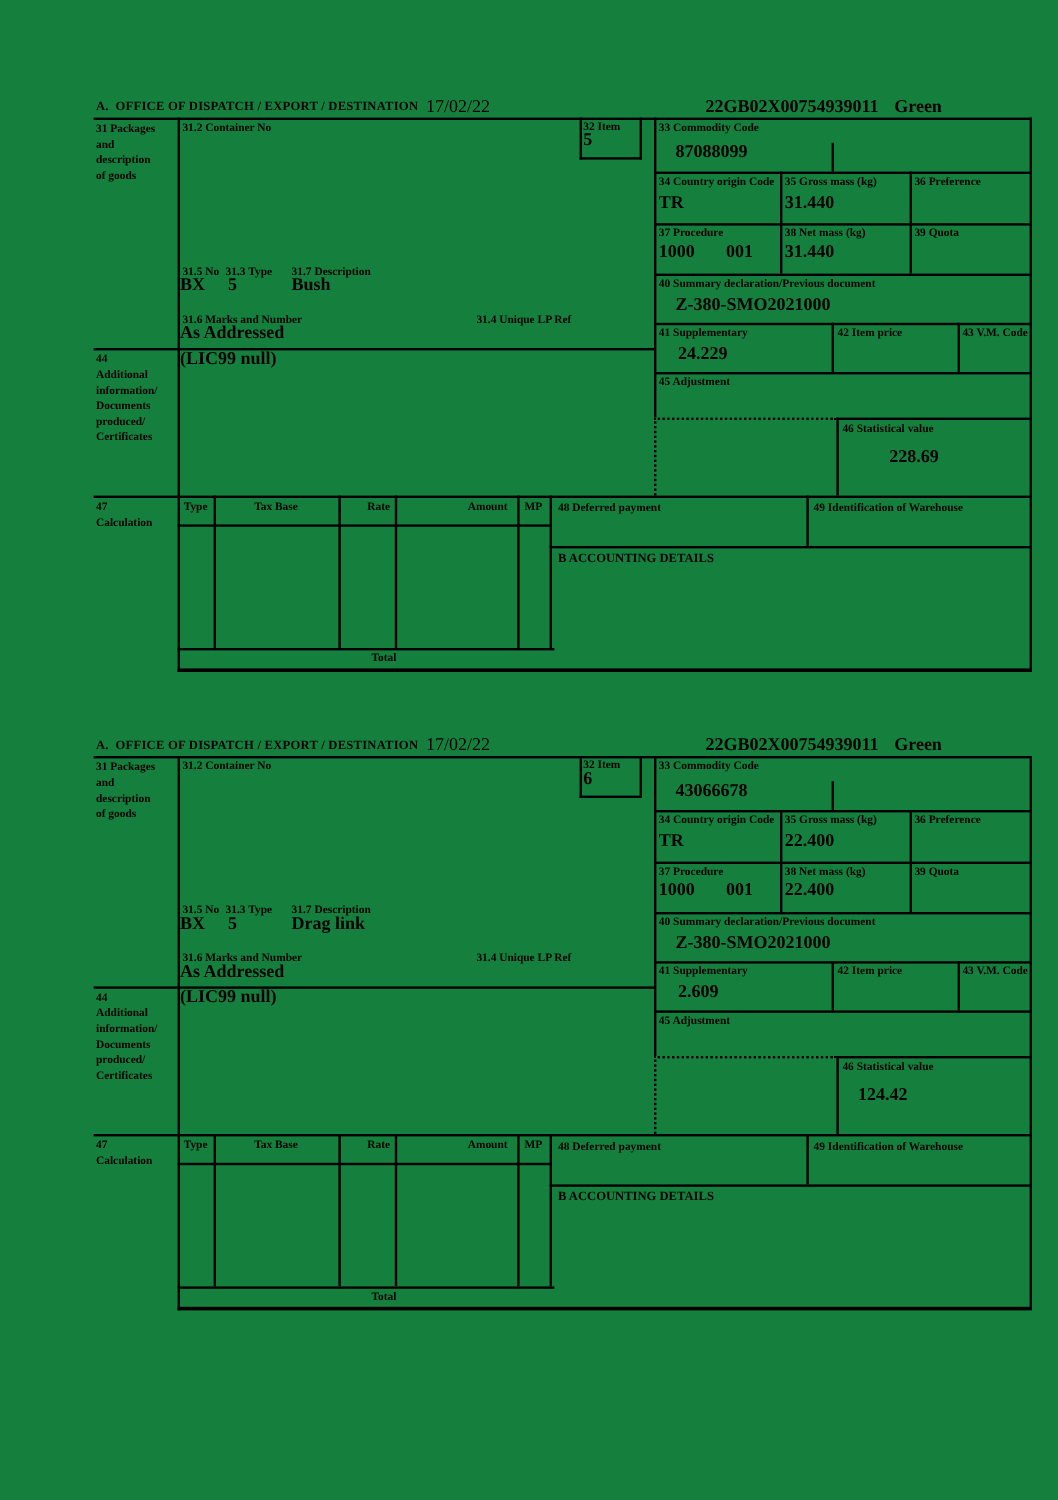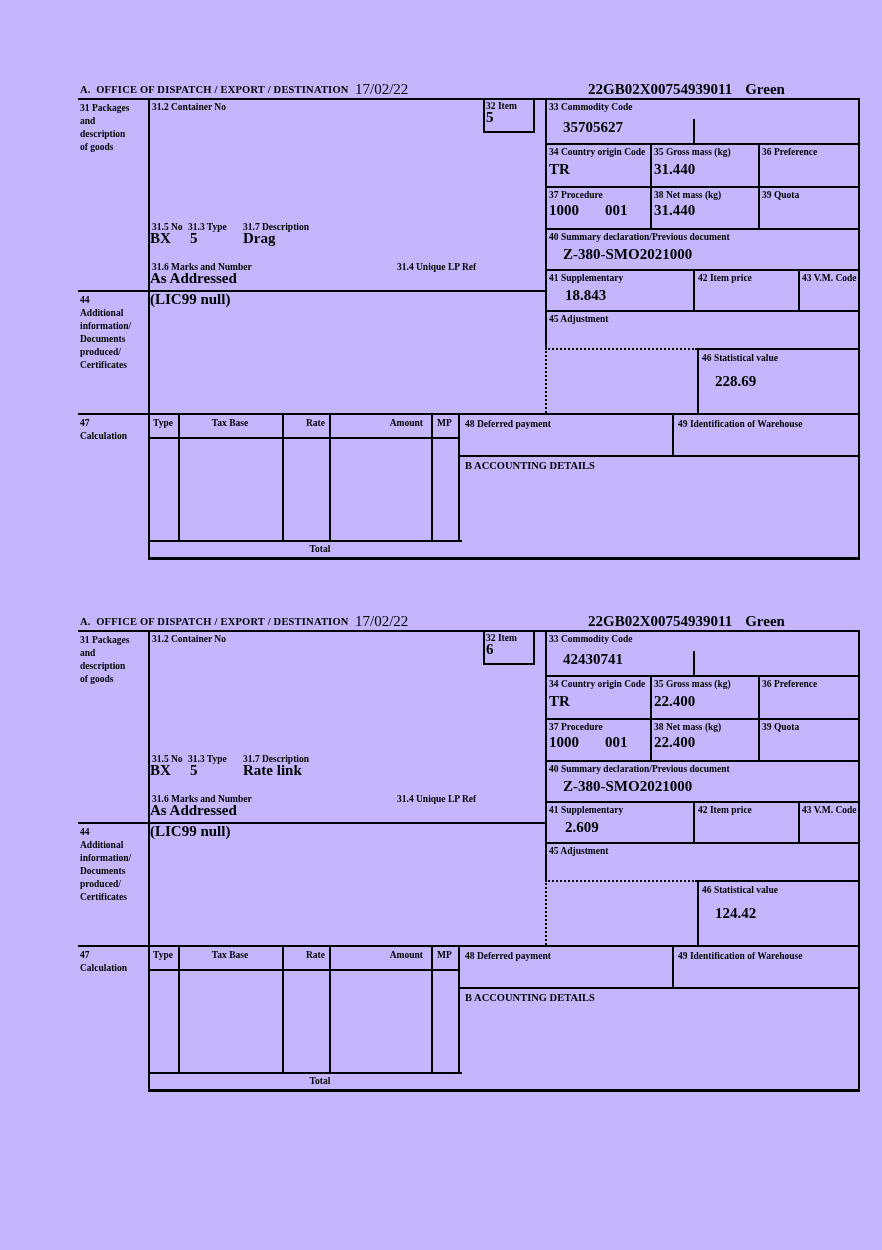--- a/index.html
+++ b/index.html
@@ -1,17 +1,17 @@
 <!DOCTYPE html>
 <html><head>
 <meta charset="utf-8">
 <style>
   html,body { margin:0; padding:0; background:#fff; }
   #page {
-    position:relative; width:882px; height:1250px; background:#c4b5fd;
+    position:relative; width:882px; height:1250px; background:#15803d;
     font-family:"Liberation Serif", serif; color:#000; overflow:hidden;
   }
   .form { position:absolute; left:78px; width:784px; height:496px; }
   .hl { position:absolute; height:2px; background:#000; }
   .hl.thick { height:3px; }
   .hl.dot { height:0; background:none; border-top:2px dotted #000; }
   .vl { position:absolute; width:2px; background:#000; }
   .vl.dot { width:0; background:none; border-left:2px dotted #000; }
   .lbl { position:absolute; font-size:9.5px; font-weight:bold; line-height:13px; white-space:pre-line; }
   .val { position:absolute; font-size:15px; font-weight:bold; white-space:pre; line-height:17px; }
@@ -83,48 +83,48 @@
 Calculation</div>
 
     <div class="lbl" style="left:74px;top:19px">31.2 Container No</div>
     <div class="lbl" style="left:408px;top:18px">32 Item</div>
     <div class="val" style="left:408px;top:27px">5</div>
     <div class="lbl" style="left:74px;top:139px">31.5 No</div>
     <div class="lbl" style="left:110px;top:139px">31.3 Type</div>
     <div class="lbl" style="left:165px;top:139px">31.7 Description</div>
     <div class="val" style="left:72px;top:148px">BX</div>
     <div class="val" style="left:112px;top:148px">5</div>
-    <div class="val" style="left:165px;top:148px">Drag</div>
+    <div class="val" style="left:165px;top:148px">Bush</div>
     <div class="lbl" style="left:74px;top:179px">31.6 Marks and Number</div>
     <div class="lbl" style="left:319px;top:179px">31.4 Unique LP Ref</div>
     <div class="val" style="left:72px;top:188px">As Addressed</div>
     <div class="val" style="left:72px;top:209px">(LIC99 null)</div>
 
     <div class="lbl" style="left:471px;top:19px">33 Commodity Code</div>
-    <div class="val" style="left:485px;top:37px">35705627</div>
+    <div class="val" style="left:485px;top:37px">87088099</div>
     <div class="lbl" style="left:471px;top:64px">34 Country origin Code</div>
     <div class="val" style="left:471px;top:79px">TR</div>
     <div class="lbl" style="left:576px;top:64px">35 Gross mass (kg)</div>
     <div class="val" style="left:576px;top:79px">31.440</div>
     <div class="lbl" style="left:684px;top:64px">36 Preference</div>
     <div class="lbl" style="left:471px;top:107px">37 Procedure</div>
     <div class="val" style="left:471px;top:120px">1000</div>
     <div class="val" style="left:527px;top:120px">001</div>
     <div class="lbl" style="left:576px;top:107px">38 Net mass (kg)</div>
     <div class="val" style="left:576px;top:120px">31.440</div>
     <div class="lbl" style="left:684px;top:107px">39 Quota</div>
     <div class="lbl" style="left:471px;top:149px">40 Summary declaration/Previous document</div>
     <div class="val" style="left:485px;top:164px">Z-380-SMO2021000</div>
     <div class="lbl" style="left:471px;top:190px">41 Supplementary</div>
-    <div class="val" style="left:487px;top:205px">18.843</div>
+    <div class="val" style="left:487px;top:205px">24.229</div>
     <div class="lbl" style="left:620px;top:190px">42 Item price</div>
     <div class="lbl" style="left:724px;top:190px">43 V.M. Code</div>
     <div class="lbl" style="left:471px;top:231px">45 Adjustment</div>
     <div class="lbl" style="left:624px;top:270px">46 Statistical value</div>
-    <div class="val" style="left:637px;top:291px">228.69</div>
+    <div class="val" style="left:663px;top:291px">228.69</div>
 
     <div class="th center" style="left:70px;top:336px;width:30px">Type</div>
     <div class="th center" style="left:100px;top:336px;width:104px">Tax Base</div>
     <div class="th right" style="left:204px;top:336px;width:43px">Rate</div>
     <div class="th right" style="left:251px;top:336px;width:94px">Amount</div>
     <div class="th center" style="left:353px;top:336px;width:27px">MP</div>
     <div class="th center" style="left:70px;top:462px;width:344px">Total</div>
 
     <div class="lbl" style="left:387px;top:336px">48 Deferred payment</div>
     <div class="lbl" style="left:600px;top:336px">49 Identification of Warehouse</div>
@@ -185,28 +185,28 @@
 Calculation</div>
 
     <div class="lbl" style="left:74px;top:19px">31.2 Container No</div>
     <div class="lbl" style="left:408px;top:18px">32 Item</div>
     <div class="val" style="left:408px;top:27px">6</div>
     <div class="lbl" style="left:74px;top:139px">31.5 No</div>
     <div class="lbl" style="left:110px;top:139px">31.3 Type</div>
     <div class="lbl" style="left:165px;top:139px">31.7 Description</div>
     <div class="val" style="left:72px;top:148px">BX</div>
     <div class="val" style="left:112px;top:148px">5</div>
-    <div class="val" style="left:165px;top:148px">Rate link</div>
+    <div class="val" style="left:165px;top:148px">Drag link</div>
     <div class="lbl" style="left:74px;top:179px">31.6 Marks and Number</div>
     <div class="lbl" style="left:319px;top:179px">31.4 Unique LP Ref</div>
     <div class="val" style="left:72px;top:188px">As Addressed</div>
     <div class="val" style="left:72px;top:209px">(LIC99 null)</div>
 
     <div class="lbl" style="left:471px;top:19px">33 Commodity Code</div>
-    <div class="val" style="left:485px;top:37px">42430741</div>
+    <div class="val" style="left:485px;top:37px">43066678</div>
     <div class="lbl" style="left:471px;top:64px">34 Country origin Code</div>
     <div class="val" style="left:471px;top:79px">TR</div>
     <div class="lbl" style="left:576px;top:64px">35 Gross mass (kg)</div>
     <div class="val" style="left:576px;top:79px">22.400</div>
     <div class="lbl" style="left:684px;top:64px">36 Preference</div>
     <div class="lbl" style="left:471px;top:107px">37 Procedure</div>
     <div class="val" style="left:471px;top:120px">1000</div>
     <div class="val" style="left:527px;top:120px">001</div>
     <div class="lbl" style="left:576px;top:107px">38 Net mass (kg)</div>
     <div class="val" style="left:576px;top:120px">22.400</div>

